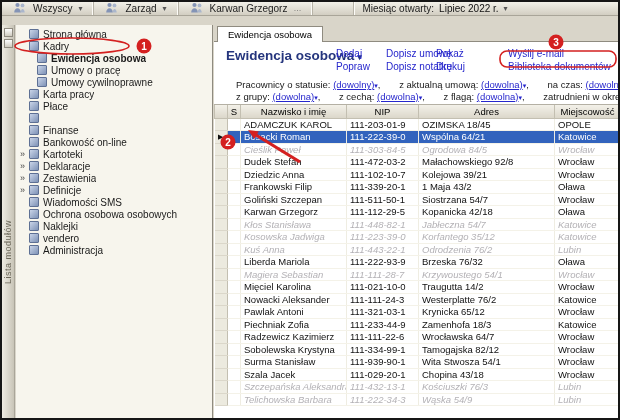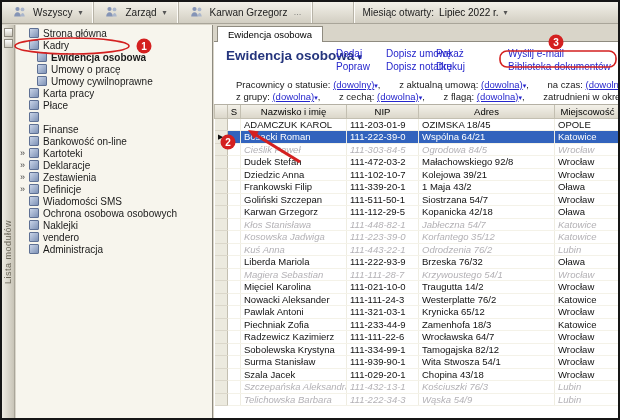--- a/index.html
+++ b/index.html
@@ -1,21 +1,21 @@
 <!DOCTYPE html>
 <html><head>
 <meta charset="utf-8">
 <style>
   *{box-sizing:border-box;margin:0;padding:0;}
   html,body{width:620px;height:420px;overflow:hidden;background:#888;}
   .window{position:absolute;left:0;top:0;width:620px;height:420px;border:2px solid #161616;
     background:#d9d5c9;font-family:"Liberation Sans",sans-serif;overflow:hidden;}
 
   
-  .topbar{position:absolute;left:0;top:0;right:0;height:22px;
+  .topbar{position:absolute;left:0;top:0;right:0;height:14px;
     background:linear-gradient(#f3f1e9,#d2cec2);border-bottom:1px solid #a9a599;
     display:flex;align-items:stretch;}
   .vtabs{display:flex;align-items:stretch;}
   .vtab{display:flex;align-items:center;gap:6px;padding:0 11px;border-right:1px solid #b7b3a7;
     box-shadow:inset -1px 0 0 #fdfcf8;font-size:10px;color:#222;cursor:pointer;white-space:nowrap;}
   .vtab-caret{font-size:8px;color:#555;}
   .monthsel{display:flex;align-items:center;gap:5px;margin-left:40px;padding:0 8px;
     font-size:10px;color:#222;border-left:1px solid #b7b3a7;box-shadow:inset 1px 0 0 #fdfcf8;cursor:pointer;}
   .month-value{color:#111;}
 
@@ -24,21 +24,21 @@
     background:linear-gradient(90deg,#efece3,#c8c4b7);border-right:1px solid #a9a599;}
   .strip-btn{position:absolute;left:2px;top:3px;width:9px;height:9px;
     background:linear-gradient(#ffffff,#cfcbbf);border:1px solid #8f8b80;}
   .strip-btn.b2{top:14px;}
   .modstrip-label{position:absolute;left:1px;top:195px;writing-mode:vertical-rl;
     transform:rotate(180deg);font-size:9px;color:#6b6759;letter-spacing:.5px;white-space:nowrap;}
 
   
   .sidebar{position:absolute;left:14px;top:23px;bottom:0;width:197px;background:#f7f5ed;
     border-right:1px solid #8f8b80;padding-top:3px;overflow:hidden;}
-  .sb-item{display:flex;height:12px;padding-left:4px;font-size:10px;
+  .sb-item{display:flex;align-items:center;height:12px;padding-left:4px;font-size:10px;
     color:#1a1a1a;cursor:pointer;white-space:nowrap;overflow:hidden;}
   .sb-item.indent{padding-left:20px;}
   .sb-chevron{width:8px;flex:0 0 8px;font-size:9px;line-height:10px;color:#444;}
   .sb-icon{width:10px;height:10px;flex:0 0 10px;margin:0 4px 0 1px;border-radius:1px;
     background:linear-gradient(135deg,#c9d4e8,#7e92b6);border:1px solid #5e7094;}
   .sb-label{overflow:hidden;text-overflow:clip;}
   .sb-item.selected .sb-label{font-weight:bold;}
 
   
   .main{position:absolute;left:212px;top:23px;right:0;bottom:0;background:#d9d5c9;}

